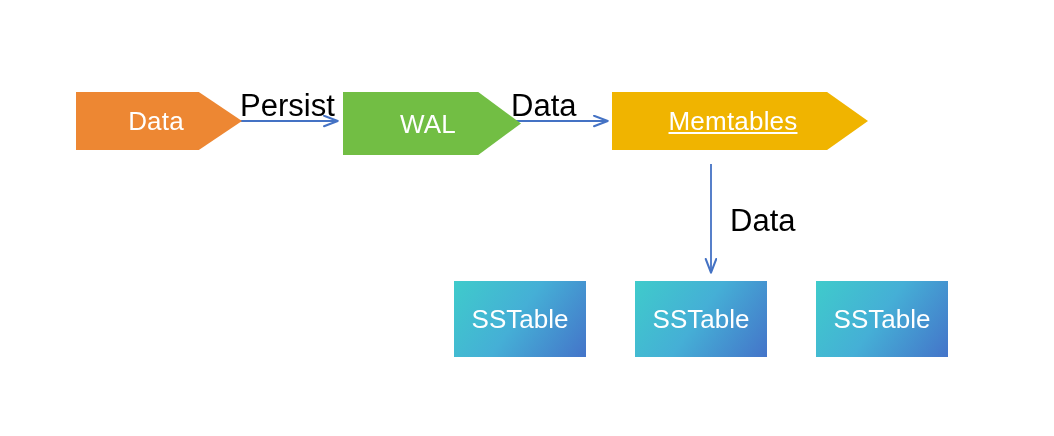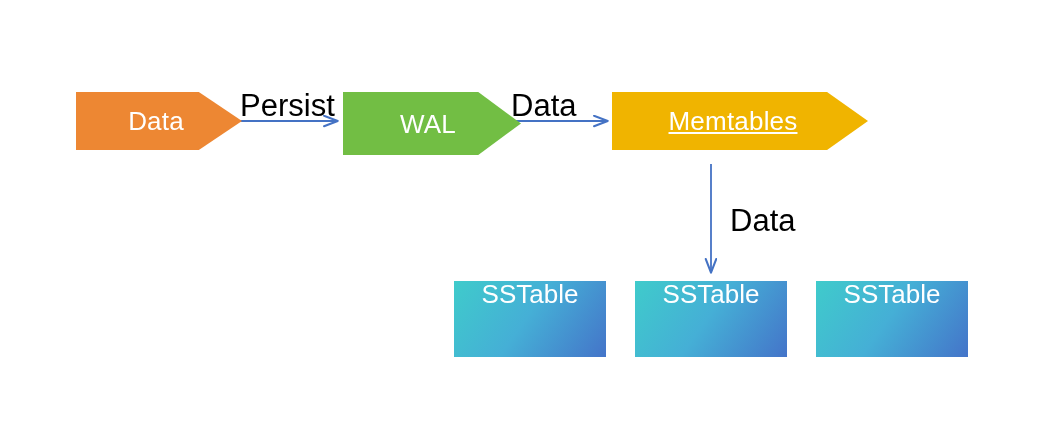--- a/index.html
+++ b/index.html
@@ -64,23 +64,24 @@
     background: #F0B400;
     clip-path: polygon(0% 0%, 84% 0%, 100% 50%, 84% 100%, 0% 100%);
     text-decoration: underline;
   }
   .chev-memtables .label { transform: translateX(-15px); }
 
   
   .sstable {
     position: absolute;
     top: 281px;
-    width: 152px;
+    width: 132px;
     height: 76px;
     display: flex;
+    align-items: center;
     justify-content: center;
     color: #ffffff;
     font-size: 26px;
     font-weight: 400;
     line-height: 1;
     white-space: nowrap;
     background: linear-gradient(125deg, #3FCBCB 0%, #45AFD6 48%, #4474C9 100%);
   }
   .ss-1 { left: 454px; }
   .ss-2 { left: 635px; }

